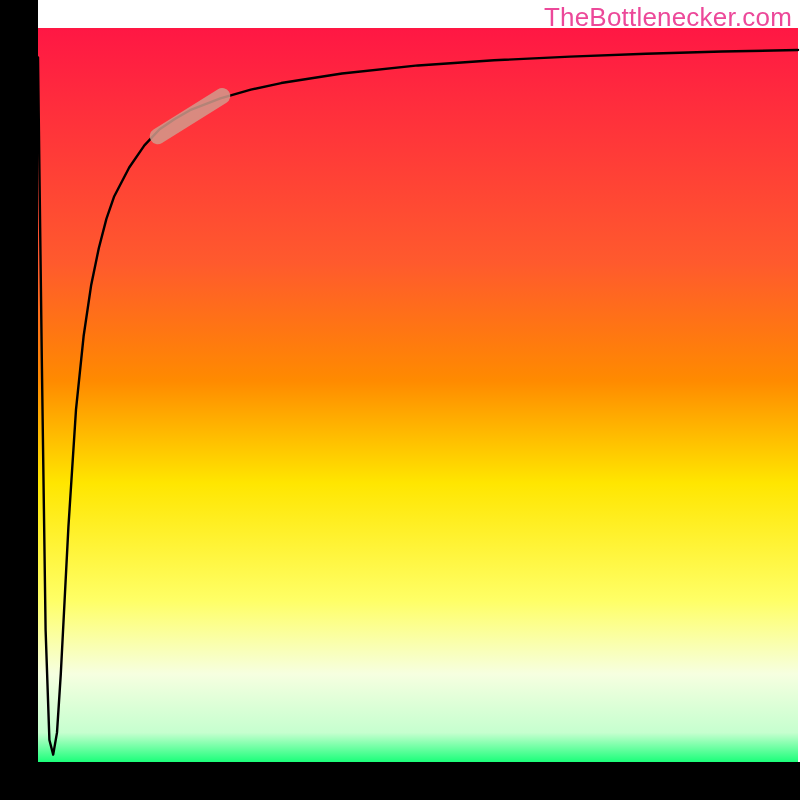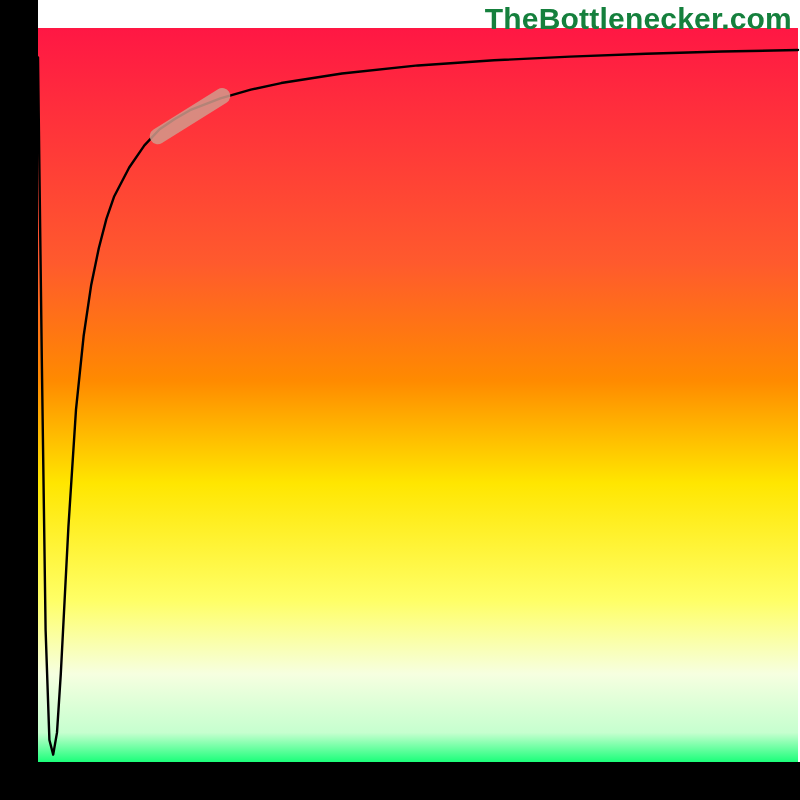--- a/index.html
+++ b/index.html
@@ -13,23 +13,23 @@
   }
   .stage {
     position: relative;
     width: 800px;
     height: 800px;
   }
   .attribution {
     position: absolute;
     top: 2px;
     right: 8px;
-    font-size: 30px;
-    color: #15803d;
-    font-weight: 700;
+    font-size: 26px;
+    color: #ec4899;
+    font-weight: 400;
     letter-spacing: 0.2px;
   }
   svg.plot {
     position: absolute;
     inset: 0;
     width: 800px;
     height: 800px;
     display: block;
   }
 </style>

